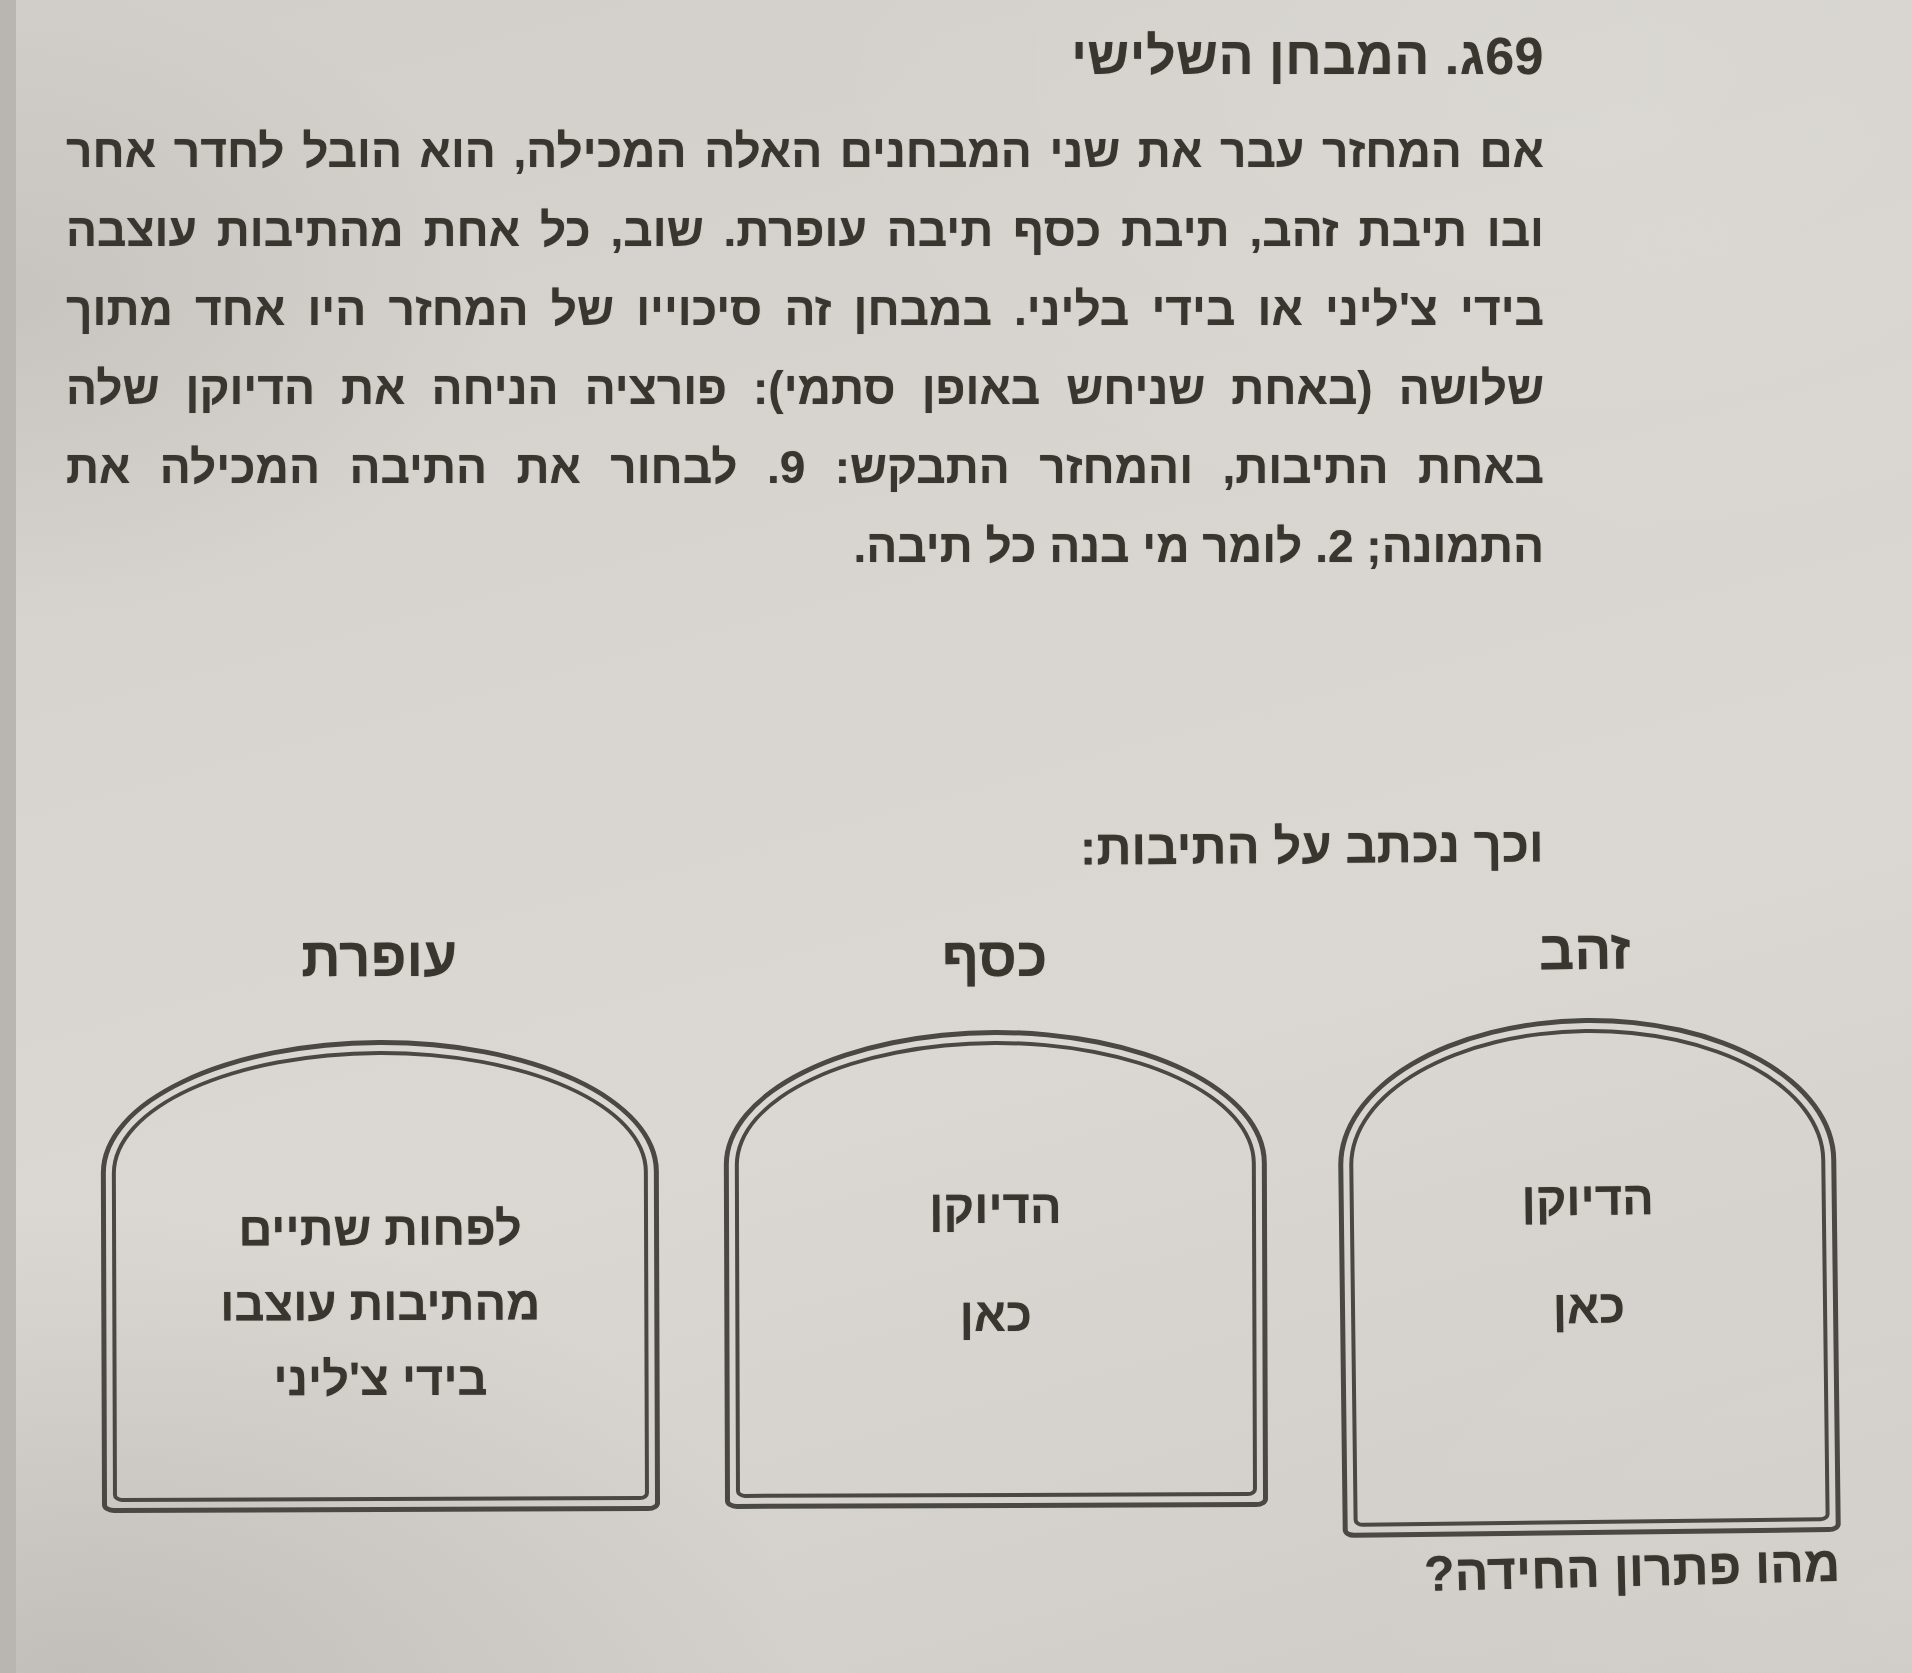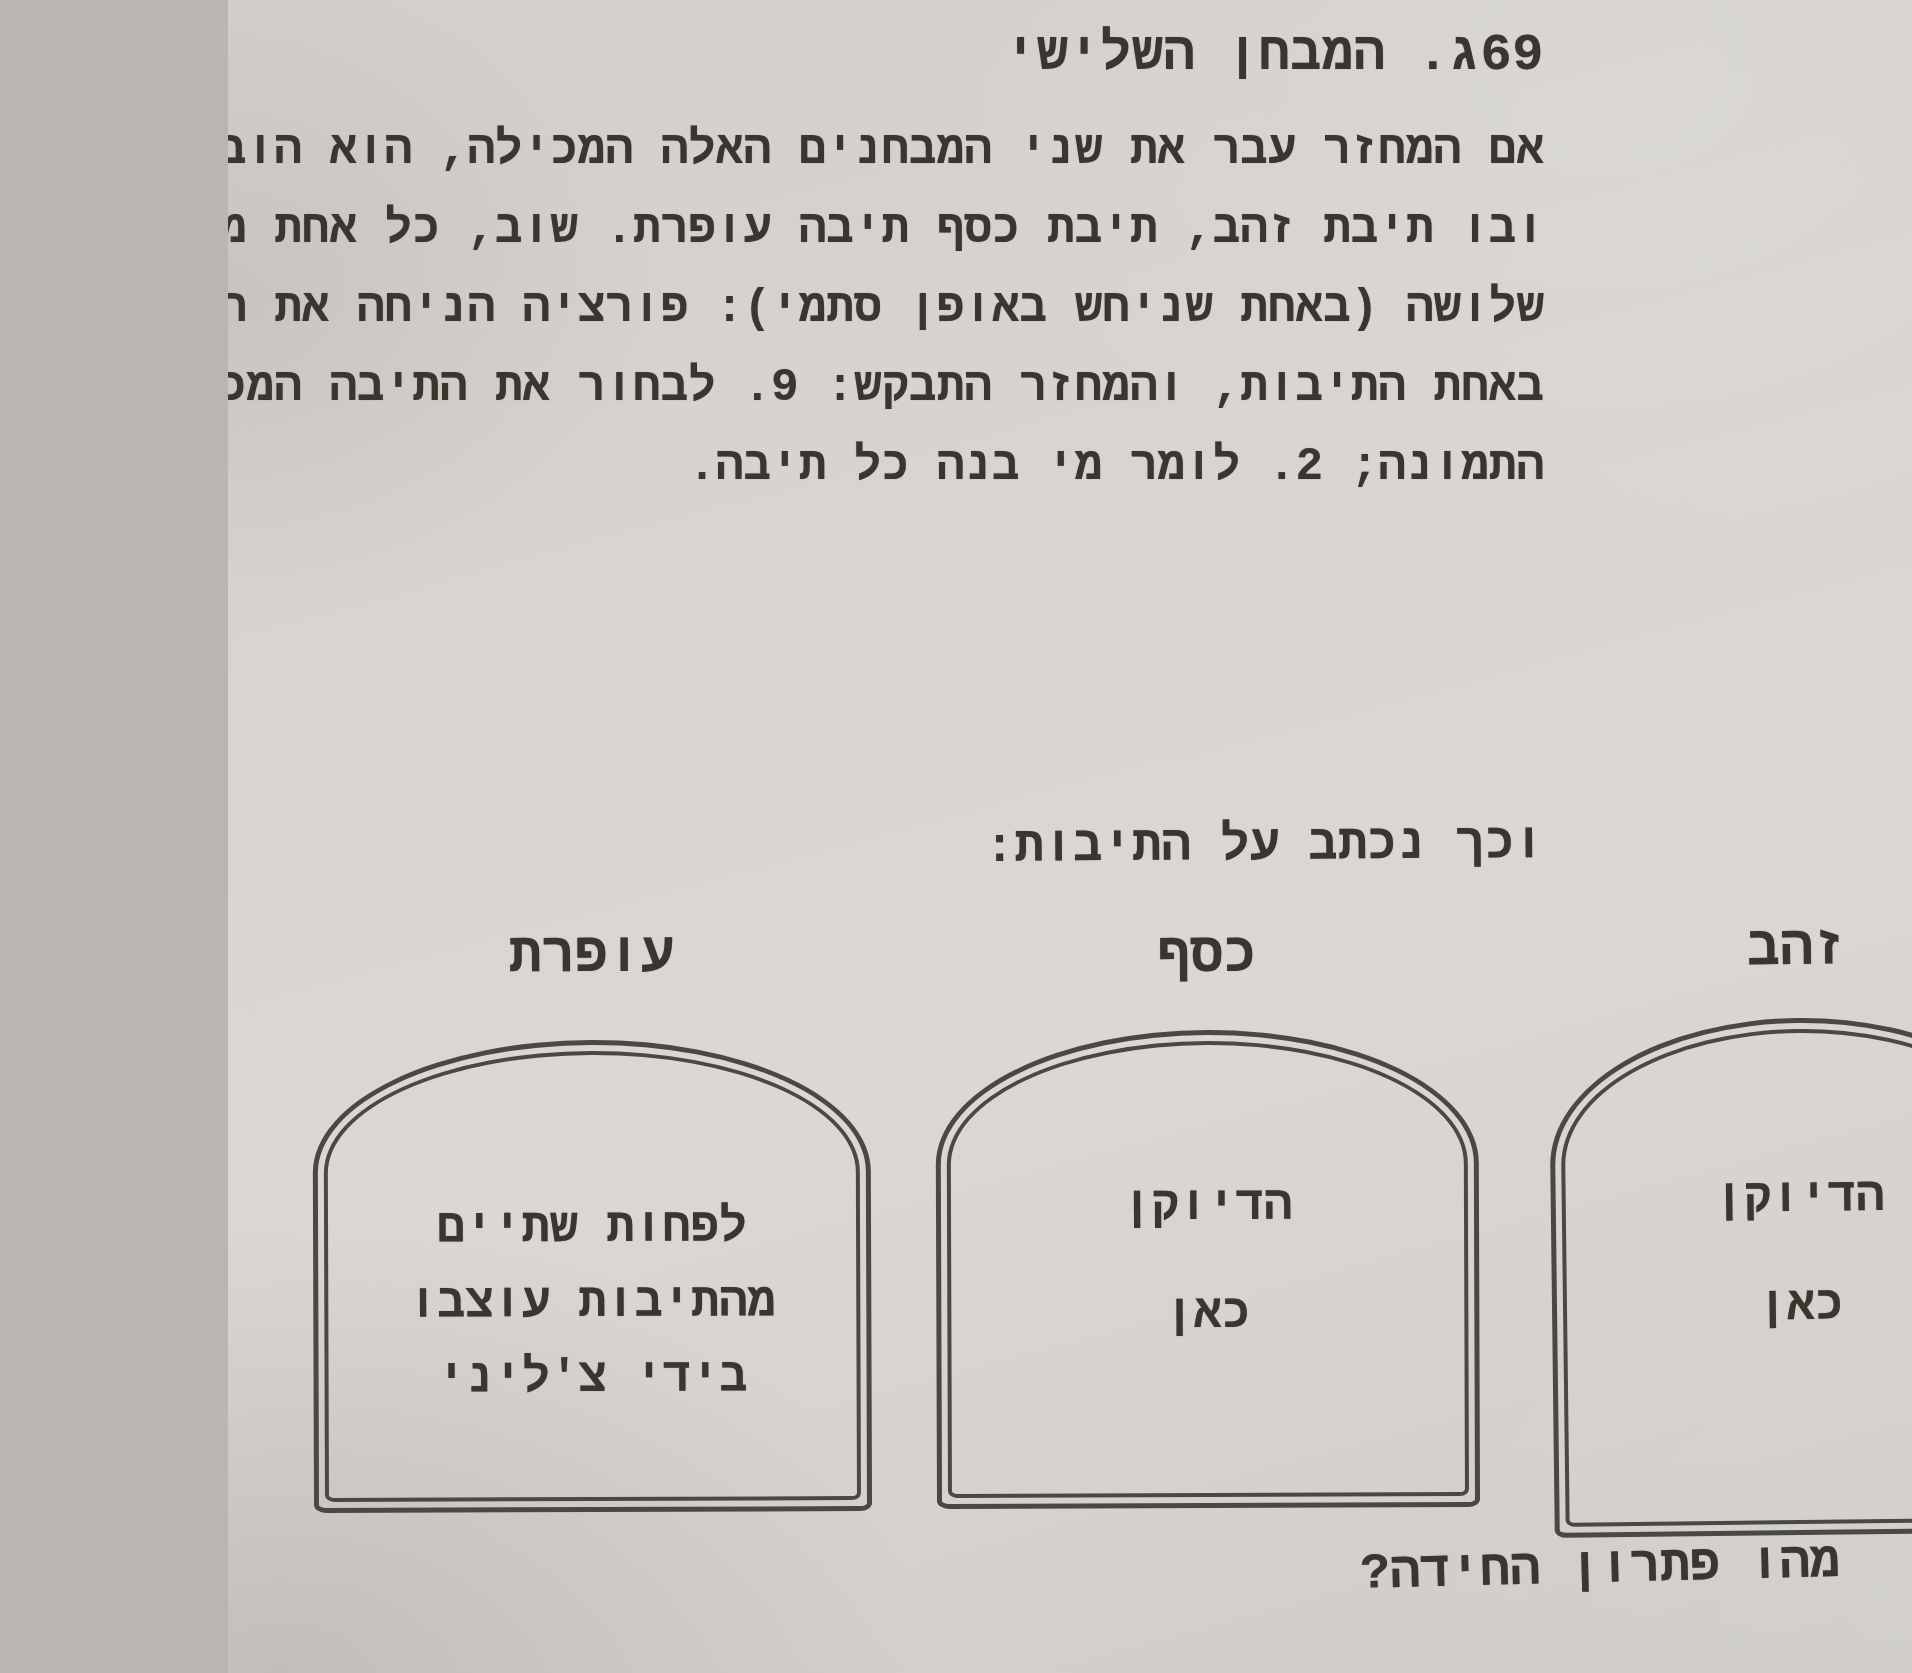--- a/index.html
+++ b/index.html
@@ -1,19 +1,19 @@
 <!DOCTYPE html>
 <html dir="rtl" lang="he"><head>
 <meta charset="utf-8">
 <style>
   html,body{margin:0;padding:0;background:#b9b6b1;}
   .page{
-    position:relative;width:1684px;height:1673px;overflow:hidden;
+    position:relative;width:1896px;height:1673px;overflow:hidden;
     direction:rtl;
-    font-family:Liberation Mono, monospace;font-weight:700;color:#38362f;
+    font-family:Liberation Sans, sans-serif;font-weight:700;color:#38362f;
     background:
       radial-gradient(60% 45% at 82% 4%, rgba(255,255,255,0.10), transparent 70%),
       radial-gradient(55% 40% at 3% 100%, rgba(70,68,64,0.14), transparent 70%),
       radial-gradient(45% 35% at 100% 96%, rgba(255,255,255,0.08), transparent 70%),
       radial-gradient(40% 30% at 0% 18%, rgba(70,68,64,0.09), transparent 65%),
       linear-gradient(165deg,#d2cfca 0%,#d8d5d0 35%,#dbd8d3 60%,#d4d1cc 85%,#cecbc6 100%);
   }
   .page *{text-shadow:0 0 1px rgba(56,54,47,0.45);}
   .heading{position:absolute;top:26px;right:368px;font-size:52px;letter-spacing:0.5px;}
   .intro{position:absolute;top:112px;right:368px;width:1478px;font-size:46px;}
@@ -43,20 +43,21 @@
 </head>
 <body>
 
 <div class="page">
 
   <div class="heading">69ג. המבחן השלישי</div>
 
   <div class="intro">
     <div class="line">אם המחזר עבר את שני המבחנים האלה המכילה, הוא הובל לחדר אחר</div>
     <div class="line">ובו תיבת זהב, תיבת כסף תיבה עופרת. שוב, כל אחת מהתיבות עוצבה</div>
+    <div class="line">בידי צ'ליני או בידי בליני. במבחן זה סיכוייו של המחזר היו אחד מתוך</div>
     <div class="line">שלושה (באחת שניחש באופן סתמי): פורציה הניחה את הדיוקן שלה</div>
     <div class="line">באחת התיבות, והמחזר התבקש: 9. לבחור את התיבה המכילה את</div>
     <div class="line short">התמונה; 2. לומר מי בנה כל תיבה.</div>
   </div>
 
   <div class="caption">וכך נכתב על התיבות:</div>
 
   <div class="casket gold">
     <div class="metal-label">זהב</div>
     <div class="tomb">

